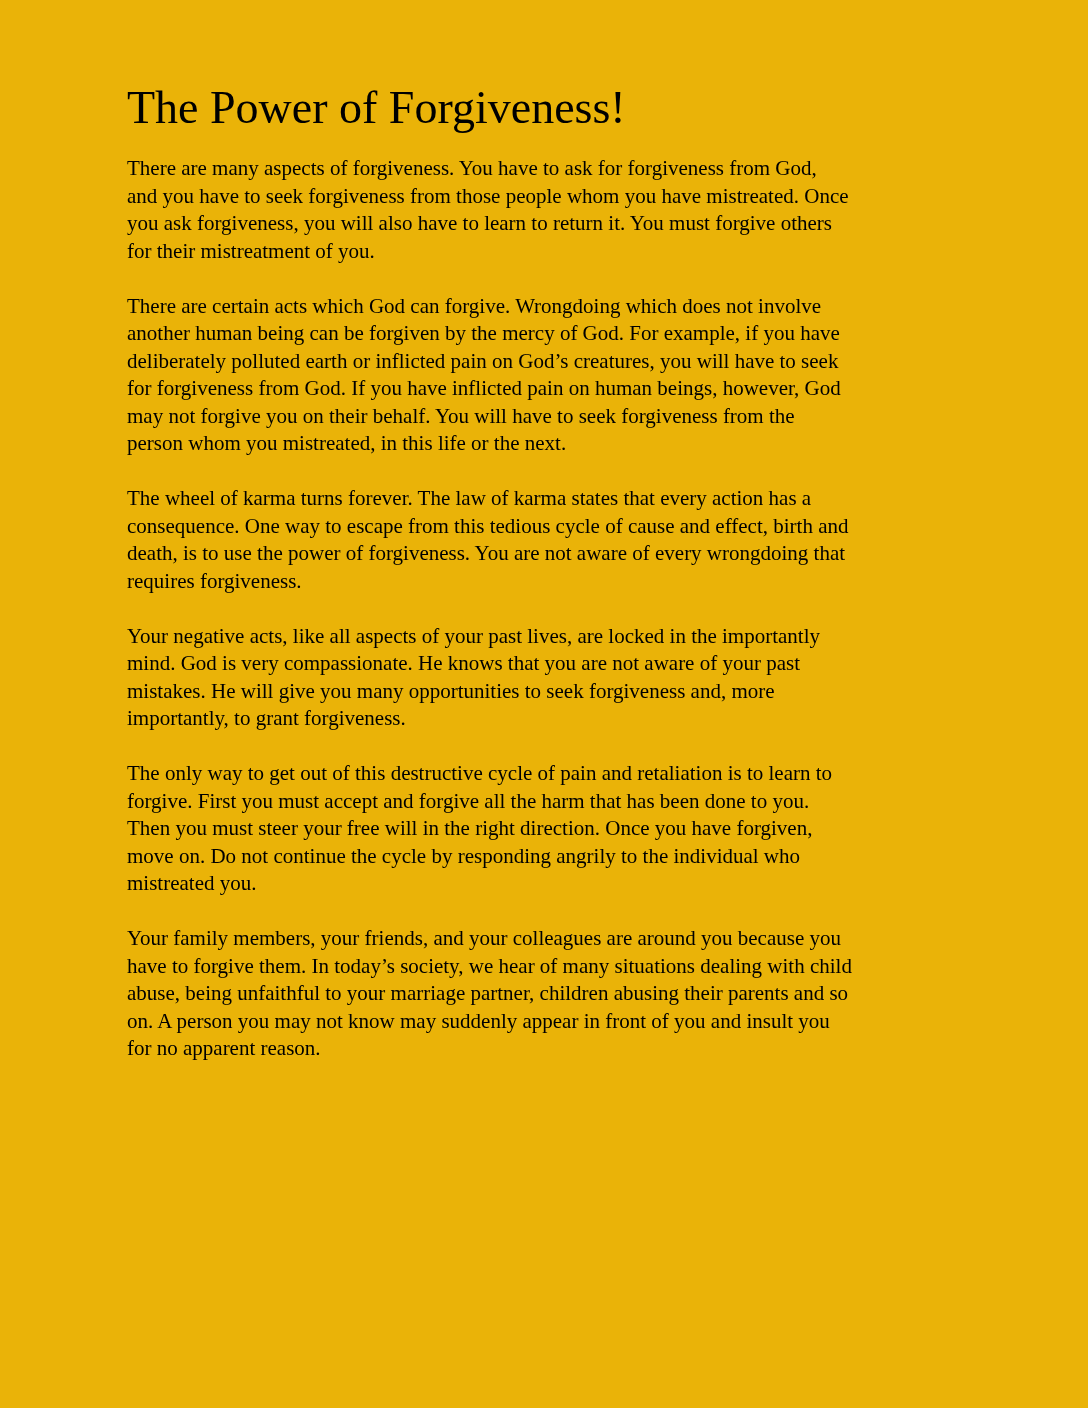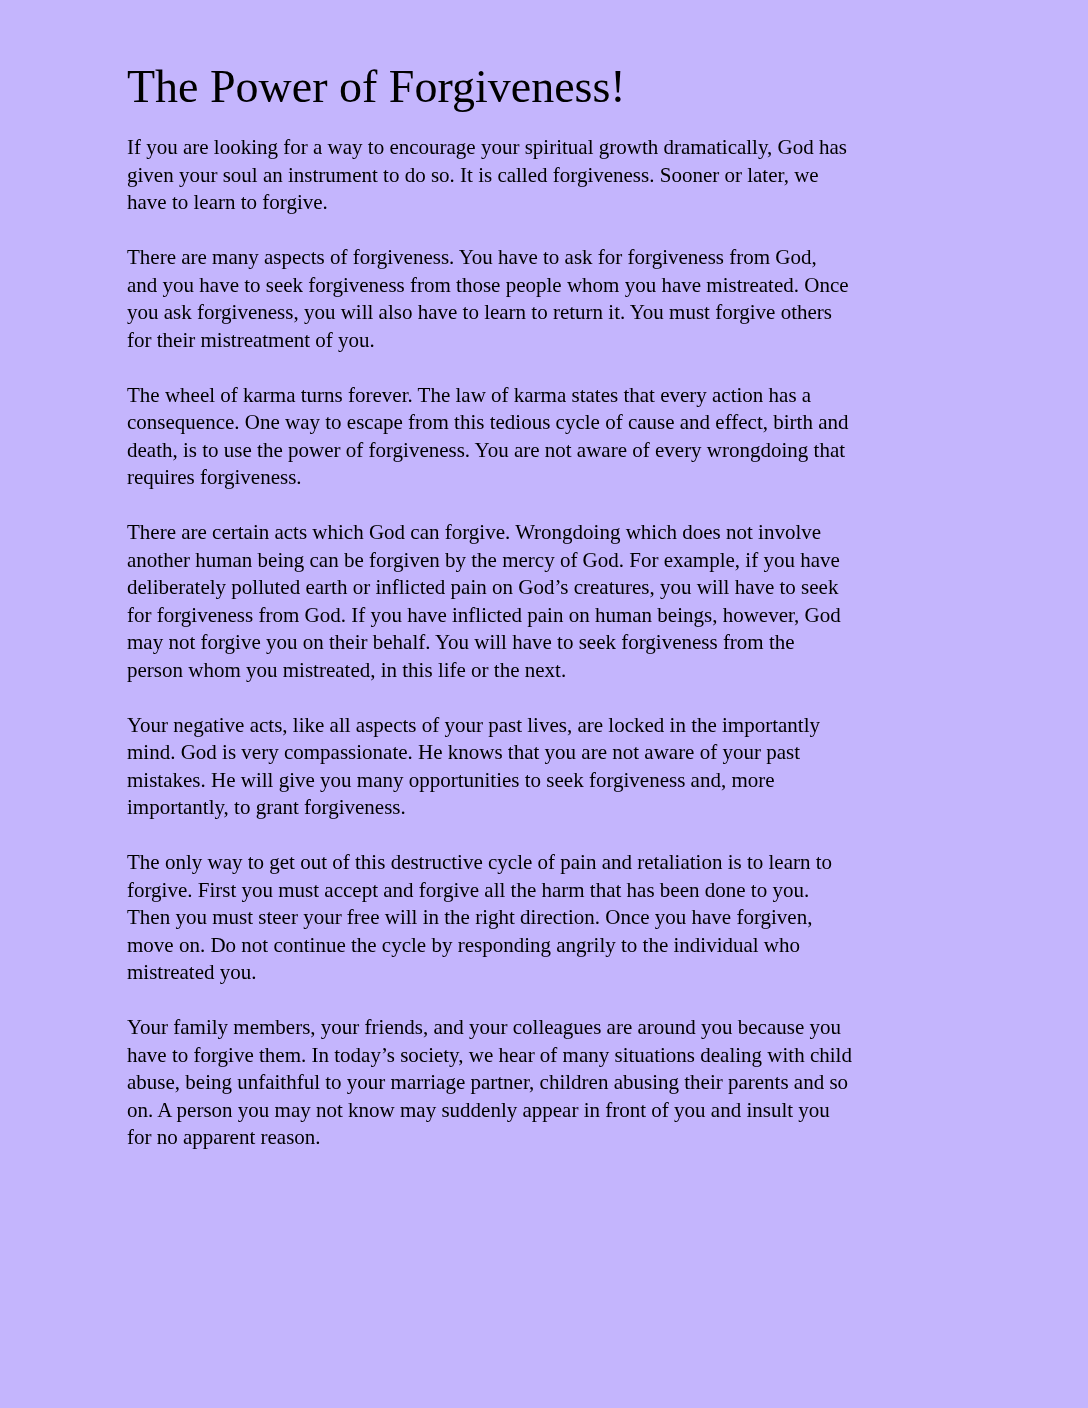--- a/index.html
+++ b/index.html
@@ -4,23 +4,23 @@
 <style>
   html, body {
     margin: 0;
     padding: 0;
     background: #ffffff;
   }
   .page {
     position: relative;
     width: 1088px;
     height: 1408px;
-    background: #c4b5fd;
+    background: #eab308;
     box-sizing: border-box;
-    padding: 59px 100px 0 127px;
+    padding: 80px 100px 0 127px;
     overflow: hidden;
     font-family: "Liberation Serif", "DejaVu Serif", serif;
     color: #000000;
   }
   .doc-title {
     margin: 0 0 20px 0;
     font-family: "Liberation Serif", "DejaVu Serif", serif;
     font-weight: 400;
     font-size: 46px;
     line-height: 1.2;
@@ -36,40 +36,37 @@
     color: #000000;
     white-space: pre-line; 
   }
 </style>
 </head>
 <body>
 
 <div class="page">
   <h1 class="doc-title">The Power of Forgiveness!</h1>
 
-  <p class="doc-paragraph">If you are looking for a way to encourage your spiritual growth dramatically, God has
-given your soul an instrument to do so. It is called forgiveness. Sooner or later, we
-have to learn to forgive.</p>
 
   <p class="doc-paragraph">There are many aspects of forgiveness. You have to ask for forgiveness from God,
 and you have to seek forgiveness from those people whom you have mistreated. Once
 you ask forgiveness, you will also have to learn to return it. You must forgive others
 for their mistreatment of you.</p>
-
-  <p class="doc-paragraph">The wheel of karma turns forever. The law of karma states that every action has a
-consequence. One way to escape from this tedious cycle of cause and effect, birth and
-death, is to use the power of forgiveness. You are not aware of every wrongdoing that
-requires forgiveness.</p>
 
   <p class="doc-paragraph">There are certain acts which God can forgive. Wrongdoing which does not involve
 another human being can be forgiven by the mercy of God. For example, if you have
 deliberately polluted earth or inflicted pain on God’s creatures, you will have to seek
 for forgiveness from God. If you have inflicted pain on human beings, however, God
 may not forgive you on their behalf. You will have to seek forgiveness from the
 person whom you mistreated, in this life or the next.</p>
+
+  <p class="doc-paragraph">The wheel of karma turns forever. The law of karma states that every action has a
+consequence. One way to escape from this tedious cycle of cause and effect, birth and
+death, is to use the power of forgiveness. You are not aware of every wrongdoing that
+requires forgiveness.</p>
 
   <p class="doc-paragraph">Your negative acts, like all aspects of your past lives, are locked in the importantly
 mind. God is very compassionate. He knows that you are not aware of your past
 mistakes. He will give you many opportunities to seek forgiveness and, more
 importantly, to grant forgiveness.</p>
 
   <p class="doc-paragraph">The only way to get out of this destructive cycle of pain and retaliation is to learn to
 forgive. First you must accept and forgive all the harm that has been done to you.
 Then you must steer your free will in the right direction. Once you have forgiven,
 move on. Do not continue the cycle by responding angrily to the individual who

